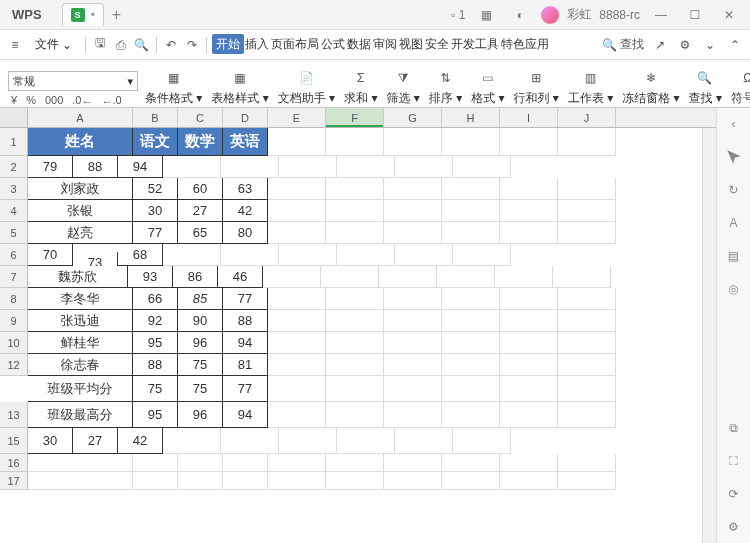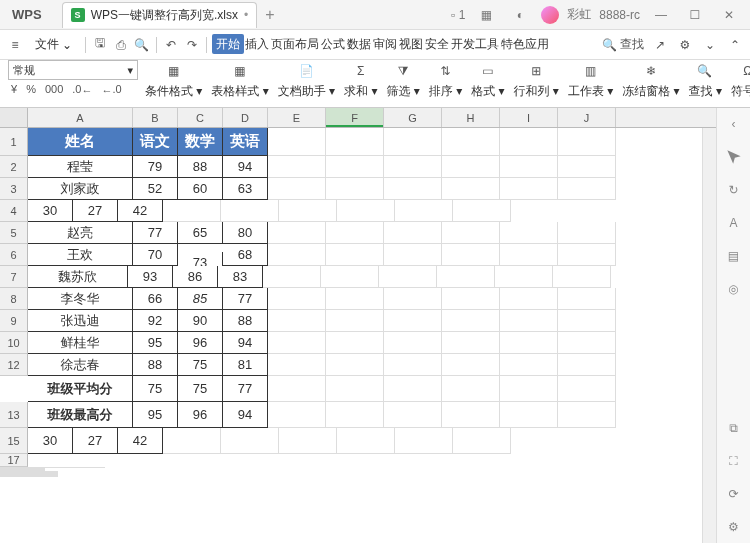--- a/index.html
+++ b/index.html
@@ -20,21 +20,21 @@
     .menubar { height: 30px; display: flex; align-items: center; border-bottom: 1px solid #ddd; padding: 0 6px; gap: 3px; }
     .file-menu { padding: 3px 8px; cursor: pointer; display: flex; align-items: center; gap: 3px; }
     .mini-icon { width: 18px; height: 18px; display: flex; align-items: center; justify-content: center; color: #555; cursor: pointer; }
     .menu-divider { width: 1px; height: 16px; background: #ccc; margin: 0 2px; }
     .menu-tab { padding: 3px 1px; cursor: pointer; font-size: 12px; }
     .menu-tab.active { background: #4b7bbf; color: #fff; padding: 3px 4px; border-radius: 2px; }
     .menu-right { margin-left: auto; display: flex; align-items: center; gap: 7px; color: #555; }
     .search-link { display: flex; align-items: center; gap: 3px; cursor: pointer; }
     
     
-    .ribbon { height: 48px; border-bottom: 1px solid #ccc; display: flex; align-items: flex-start; padding: 0 8px; gap: 4px; }
+    .ribbon { height: 48px; border-bottom: 1px solid #ccc; display: flex; align-items: flex-end; padding: 0 8px; gap: 4px; }
     .fmt-box { display: flex; flex-direction: column; gap: 2px; }
     .fmt-select { width: 130px; height: 20px; border: 1px solid #bbb; padding: 0 4px; font-size: 11px; display: flex; align-items: center; justify-content: space-between; background: #fff; cursor: pointer; }
     .fmt-row { display: flex; gap: 3px; align-items: center; font-size: 11px; color: #555; }
     .fmt-btn { padding: 1px 3px; cursor: pointer; }
     .ribbon-group { display: flex; flex-direction: column; align-items: center; gap: 1px; padding: 0 3px; cursor: pointer; }
     .ribbon-icon { width: 24px; height: 22px; display: flex; align-items: center; justify-content: center; color: #555; }
     .ribbon-label { font-size: 12px; color: #333; white-space: nowrap; }
     
     
     .content { display: flex; height: calc(100% - 108px); }
@@ -45,38 +45,37 @@
     .col-h.sel { background: #d0e4d0; }
     .col-h.sel::after { content:''; position:absolute; bottom:0; left:0; right:0; height:2px; background:#2da44e; }
     
     .rows { }
     .row { display: flex; }
     .row-h { width: 28px; background: #f0f0f0; border-right: 1px solid #bbb; border-bottom: 1px solid #ccc; text-align: center; font-size: 11px; color: #555; display: flex; align-items: center; justify-content: center; }
     .cell { border-right: 1px solid #ddd; border-bottom: 1px solid #ddd; display: flex; align-items: center; justify-content: center; font-size: 13px; background: #fff; }
     .hdr-cell { background: #4b7bbf; color: #fff; font-weight: bold; font-size: 15px; border-right: 1px solid #333; border-bottom: 1px solid #333; }
     .data-cell { border-right: 1px solid #333; border-bottom: 1px solid #333; }
     .name-col { font-size: 13px; }
-    .summary { font-weight: bold; }
+    .summary { font-weight: normal; }
     
     
     .side-panel { width: 34px; background: #f7f7f7; border-left: 1px solid #ddd; display: flex; flex-direction: column; align-items: center; padding-top: 6px; gap: 13px; }
     .side-icon { width: 20px; height: 20px; color: #888; cursor: pointer; display: flex; align-items: center; justify-content: center; }
     
     .scrollbar-v { position: absolute; right: 0; top: 20px; bottom: 0; width: 14px; background: #f0f0f0; border-left: 1px solid #ddd; }
     
     svg { width: 100%; height: 100%; }
   </style>
 </head>
 <body>
 
 <div class="titlebar">
   <div class="wps-logo"><span>WPS</span></div>
   <div class="tab-file">
     <span class="tab-icon">S</span>
-    <span>WPS一键调整行高列宽.xlsx</span>
     <span class="tab-close">•</span>
   </div>
   <span class="tab-add">+</span>
   <div class="title-right">
     <span>▫ 1</span>
     <span class="win-btn">▦</span>
     <span class="win-btn">◐</span>
     <span class="avatar"></span>
     <span>彩虹</span>
     <span>8888-rc</span>
@@ -202,21 +201,20 @@
           <div class="cell hdr-cell" style="width: 45px; height: 28px;">英语</div>
           <div class="cell" style="width: 58px; height: 28px;"></div>
           <div class="cell" style="width: 58px; height: 28px;"></div>
           <div class="cell" style="width: 58px; height: 28px;"></div>
           <div class="cell" style="width: 58px; height: 28px;"></div>
           <div class="cell" style="width: 58px; height: 28px;"></div>
           <div class="cell" style="width: 58px; height: 28px;"></div>
         </div>
         <div class="row" style="height: 22px;">
           <div class="row-h" style="height: 22px;">2</div>
-          <div class="cell data-cell name-col" style="width: 105px; height: 22px;">程莹</div>
           <div class="cell data-cell" style="width: 45px; height: 22px;">79</div>
           <div class="cell data-cell" style="width: 45px; height: 22px;">88</div>
           <div class="cell data-cell" style="width: 45px; height: 22px;">94</div>
           <div class="cell" style="width: 58px; height: 22px;"></div>
           <div class="cell" style="width: 58px; height: 22px;"></div>
           <div class="cell" style="width: 58px; height: 22px;"></div>
           <div class="cell" style="width: 58px; height: 22px;"></div>
           <div class="cell" style="width: 58px; height: 22px;"></div>
           <div class="cell" style="width: 58px; height: 22px;"></div>
         </div>
@@ -228,20 +226,21 @@
           <div class="cell data-cell" style="width: 45px; height: 22px;">63</div>
           <div class="cell" style="width: 58px; height: 22px;"></div>
           <div class="cell" style="width: 58px; height: 22px;"></div>
           <div class="cell" style="width: 58px; height: 22px;"></div>
           <div class="cell" style="width: 58px; height: 22px;"></div>
           <div class="cell" style="width: 58px; height: 22px;"></div>
           <div class="cell" style="width: 58px; height: 22px;"></div>
         </div>
         <div class="row" style="height: 22px;">
           <div class="row-h" style="height: 22px;">4</div>
+          <div class="cell data-cell name-col" style="width: 105px; height: 22px;">张银</div>
           <div class="cell data-cell" style="width: 45px; height: 22px;">30</div>
           <div class="cell data-cell" style="width: 45px; height: 22px;">27</div>
           <div class="cell data-cell" style="width: 45px; height: 22px;">42</div>
           <div class="cell" style="width: 58px; height: 22px;"></div>
           <div class="cell" style="width: 58px; height: 22px;"></div>
           <div class="cell" style="width: 58px; height: 22px;"></div>
           <div class="cell" style="width: 58px; height: 22px;"></div>
           <div class="cell" style="width: 58px; height: 22px;"></div>
           <div class="cell" style="width: 58px; height: 22px;"></div>
         </div>
@@ -253,37 +252,36 @@
           <div class="cell data-cell" style="width: 45px; height: 22px;">80</div>
           <div class="cell" style="width: 58px; height: 22px;"></div>
           <div class="cell" style="width: 58px; height: 22px;"></div>
           <div class="cell" style="width: 58px; height: 22px;"></div>
           <div class="cell" style="width: 58px; height: 22px;"></div>
           <div class="cell" style="width: 58px; height: 22px;"></div>
           <div class="cell" style="width: 58px; height: 22px;"></div>
         </div>
         <div class="row" style="height: 22px;">
           <div class="row-h" style="height: 22px;">6</div>
-          <div class="cell data-cell name-col" style="width: 105px; height: 22px;">王欢</div>
           <div class="cell data-cell" style="width: 45px; height: 22px;">70</div>
           <div class="cell data-cell" style="width: 45px; height: 22px; margin-top: 8px;">73</div>
           <div class="cell data-cell" style="width: 45px; height: 22px;">68</div>
           <div class="cell" style="width: 58px; height: 22px;"></div>
           <div class="cell" style="width: 58px; height: 22px;"></div>
           <div class="cell" style="width: 58px; height: 22px;"></div>
           <div class="cell" style="width: 58px; height: 22px;"></div>
           <div class="cell" style="width: 58px; height: 22px;"></div>
           <div class="cell" style="width: 58px; height: 22px;"></div>
         </div>
         <div class="row" style="height: 22px;">
           <div class="row-h" style="height: 22px;">7</div>
           <div class="cell data-cell name-col" style="width: 100px; height: 22px;">魏苏欣</div>
           <div class="cell data-cell" style="width: 45px; height: 22px;">93</div>
           <div class="cell data-cell" style="width: 45px; height: 22px;">86</div>
-          <div class="cell data-cell" style="width: 45px; height: 22px;">83</div>
+          <div class="cell data-cell" style="width: 45px; height: 22px;">46</div>
           <div class="cell" style="width: 58px; height: 22px;"></div>
           <div class="cell" style="width: 58px; height: 22px;"></div>
           <div class="cell" style="width: 58px; height: 22px;"></div>
           <div class="cell" style="width: 58px; height: 22px;"></div>
           <div class="cell" style="width: 58px; height: 22px;"></div>
           <div class="cell" style="width: 58px; height: 22px;"></div>
         </div>
         <div class="row" style="height: 22px;">
           <div class="row-h" style="height: 22px;">8</div>
           <div class="cell data-cell name-col" style="width: 105px; height: 22px;">李冬华</div>
@@ -367,21 +365,34 @@
           <div class="cell data-cell" style="width: 45px; height: 26px;">30</div>
           <div class="cell data-cell" style="width: 45px; height: 26px;">27</div>
           <div class="cell data-cell" style="width: 45px; height: 26px;">42</div>
           <div class="cell" style="width: 58px; height: 26px;"></div>
           <div class="cell" style="width: 58px; height: 26px;"></div>
           <div class="cell" style="width: 58px; height: 26px;"></div>
           <div class="cell" style="width: 58px; height: 26px;"></div>
           <div class="cell" style="width: 58px; height: 26px;"></div>
           <div class="cell" style="width: 58px; height: 26px;"></div>
         </div>
-        <div class="row" style="height: 18px; flex-direction: column;">
+        <div class="row" style="height: 18px;">
+          <div class="row-h" style="height: 18px;">16</div>
+          <div class="cell" style="width: 105px; height: 18px;"></div>
+          <div class="cell" style="width: 45px; height: 18px;"></div>
+          <div class="cell" style="width: 45px; height: 18px;"></div>
+          <div class="cell" style="width: 45px; height: 18px;"></div>
+          <div class="cell" style="width: 58px; height: 18px;"></div>
+          <div class="cell" style="width: 58px; height: 18px;"></div>
+          <div class="cell" style="width: 58px; height: 18px;"></div>
+          <div class="cell" style="width: 58px; height: 18px;"></div>
+          <div class="cell" style="width: 58px; height: 18px;"></div>
+          <div class="cell" style="width: 58px; height: 18px;"></div>
+        </div>
+        <div class="row" style="height: 18px;">
           <div class="row-h" style="height: 18px;">17</div>
           <div class="cell" style="width: 105px; height: 18px;"></div>
           <div class="cell" style="width: 45px; height: 18px;"></div>
           <div class="cell" style="width: 45px; height: 18px;"></div>
           <div class="cell" style="width: 45px; height: 18px;"></div>
           <div class="cell" style="width: 58px; height: 18px;"></div>
           <div class="cell" style="width: 58px; height: 18px;"></div>
           <div class="cell" style="width: 58px; height: 18px;"></div>
           <div class="cell" style="width: 58px; height: 18px;"></div>
           <div class="cell" style="width: 58px; height: 18px;"></div>

